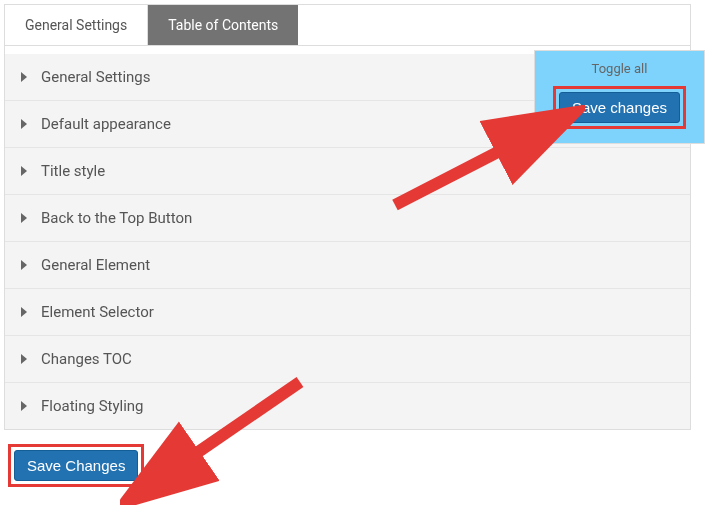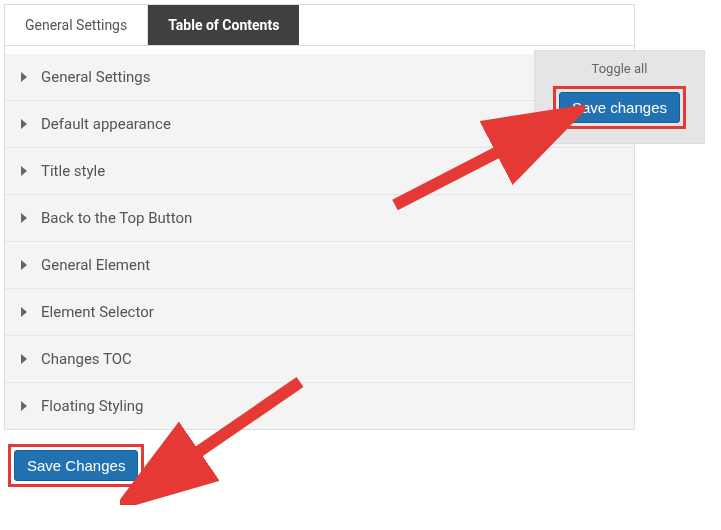--- a/index.html
+++ b/index.html
@@ -6,39 +6,38 @@
   body {
     font-family: -apple-system, BlinkMacSystemFont, "Segoe UI", Roboto, sans-serif;
     background: #fff;
     padding: 4px;
     width: 721px;
     position: relative;
   }
   .panel {
     border: 1px solid #ddd;
     background: #fff;
-    width: 631px;
+    width: 687px;
   }
   .tabs {
     display: flex;
     border-bottom: 1px solid #ddd;
     background: #fff;
   }
   .tab {
     padding: 12px 20px;
     font-size: 14px;
     cursor: pointer;
     border-right: 1px solid #ddd;
     color: #555;
   }
   .tab.active {
-    background: #404040;
+    background: #737373;
     color: #fff;
     border-right: none;
-    font-weight: bold;
   }
   .sections {
     background: #fff;
     position: relative;
   }
   .section-row {
     display: flex;
     align-items: center;
     padding: 14px 16px;
     border-top: 1px solid #e5e5e5;
@@ -52,21 +51,21 @@
     width: 0; height: 0;
     border-top: 5px solid transparent;
     border-bottom: 5px solid transparent;
     border-left: 6px solid #666;
     margin-right: 14px;
   }
   .toggle-box {
     position: absolute;
     top: 50px;
     right: 16px;
-    background: #e5e5e5;
+    background: #7dd3fc;
     border: 1px solid #ddd;
     padding: 10px 18px 14px 18px;
     text-align: center;
     z-index: 10;
   }
   .toggle-label {
     font-size: 13px;
     color: #666;
     margin-bottom: 10px;
   }

